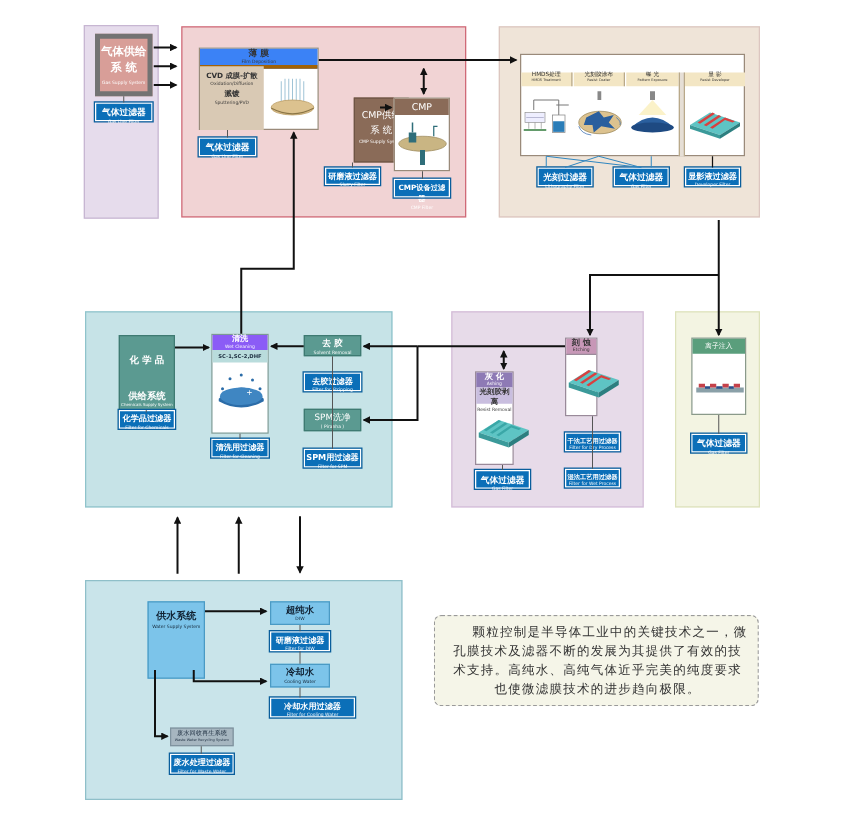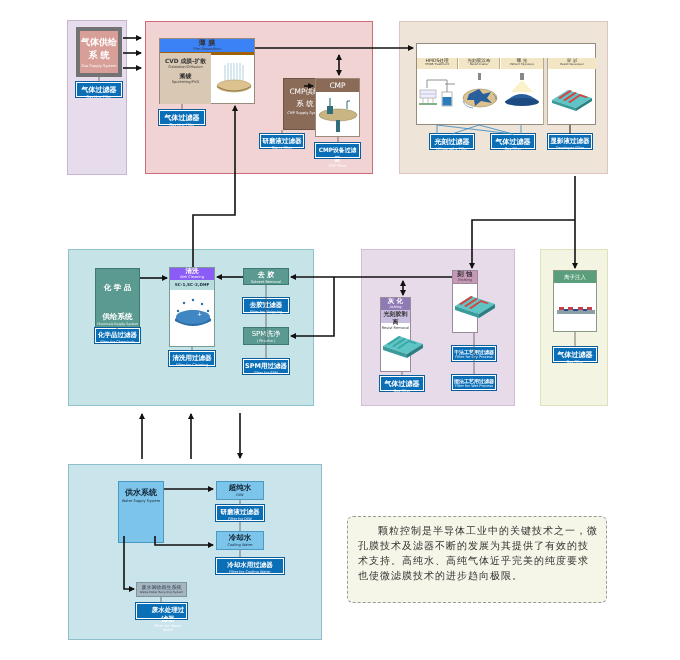--- a/index.html
+++ b/index.html
@@ -286,26 +286,26 @@
   <span class="en">Cooling Water</span>
 </div>
 <div class="abs filter" style="left:216px;top:558px;width:68px;height:16px;font-size:6.5px;">
   <span>冷却水用过滤器</span>
   <span class="en">Filter for Cooling Water</span>
 </div>
 <div class="abs cn" style="left:136px;top:582px;width:51px;height:15px;background:#a6b6c0;border:1px solid #7f939f;color:#234;font-size:5px;padding-top:2px;">
   <div>废水回收再生系统</div>
   <span class="en" style="font-size:2.8px;">Waste Water Recycling System</span>
 </div>
-<div class="abs filter" style="left:136px;top:603px;width:51px;height:16px;font-size:6.5px;padding-left:13px;">
+<div class="abs filter" style="left:136px;top:603px;width:51px;height:16px;font-size:6.5px;">
   <span>废水处理过滤器</span>
   <span class="en">Filter for Waste Water</span>
 </div>
 
-<div class="abs note" style="left:347px;top:516px;width:260px;height:87px;background:#f5f5e8;border:1px dashed #9a9a9a;border-radius:6px;padding:6px 8px 0 10px;">
+<div class="abs note" style="left:347px;top:492px;width:260px;height:73px;background:#f5f5e8;border:1px dashed #9a9a9a;border-radius:6px;padding:6px 8px 0 10px;text-align:center;">
   <div style="text-indent:2em;">颗粒控制是半导体工业中的关键技术之一，微孔膜技术及滤器不断的发展为其提供了有效的技术支持。高纯水、高纯气体近乎完美的纯度要求也使微滤膜技术的进步趋向极限。</div>
 </div>
 
 <svg class="lines" width="680" height="660" viewBox="0 0 680 660">
   <defs>
     <marker id="ah" markerWidth="6" markerHeight="6" refX="5" refY="3" orient="auto" markerUnits="userSpaceOnUse">
       <path d="M0,0 L6,3 L0,6 Z" fill="#111"></path>
     </marker>
     <marker id="ahs" markerWidth="6" markerHeight="6" refX="5" refY="3" orient="auto-start-reverse" markerUnits="userSpaceOnUse">
       <path d="M0,0 L6,3 L0,6 Z" fill="#111"></path>

